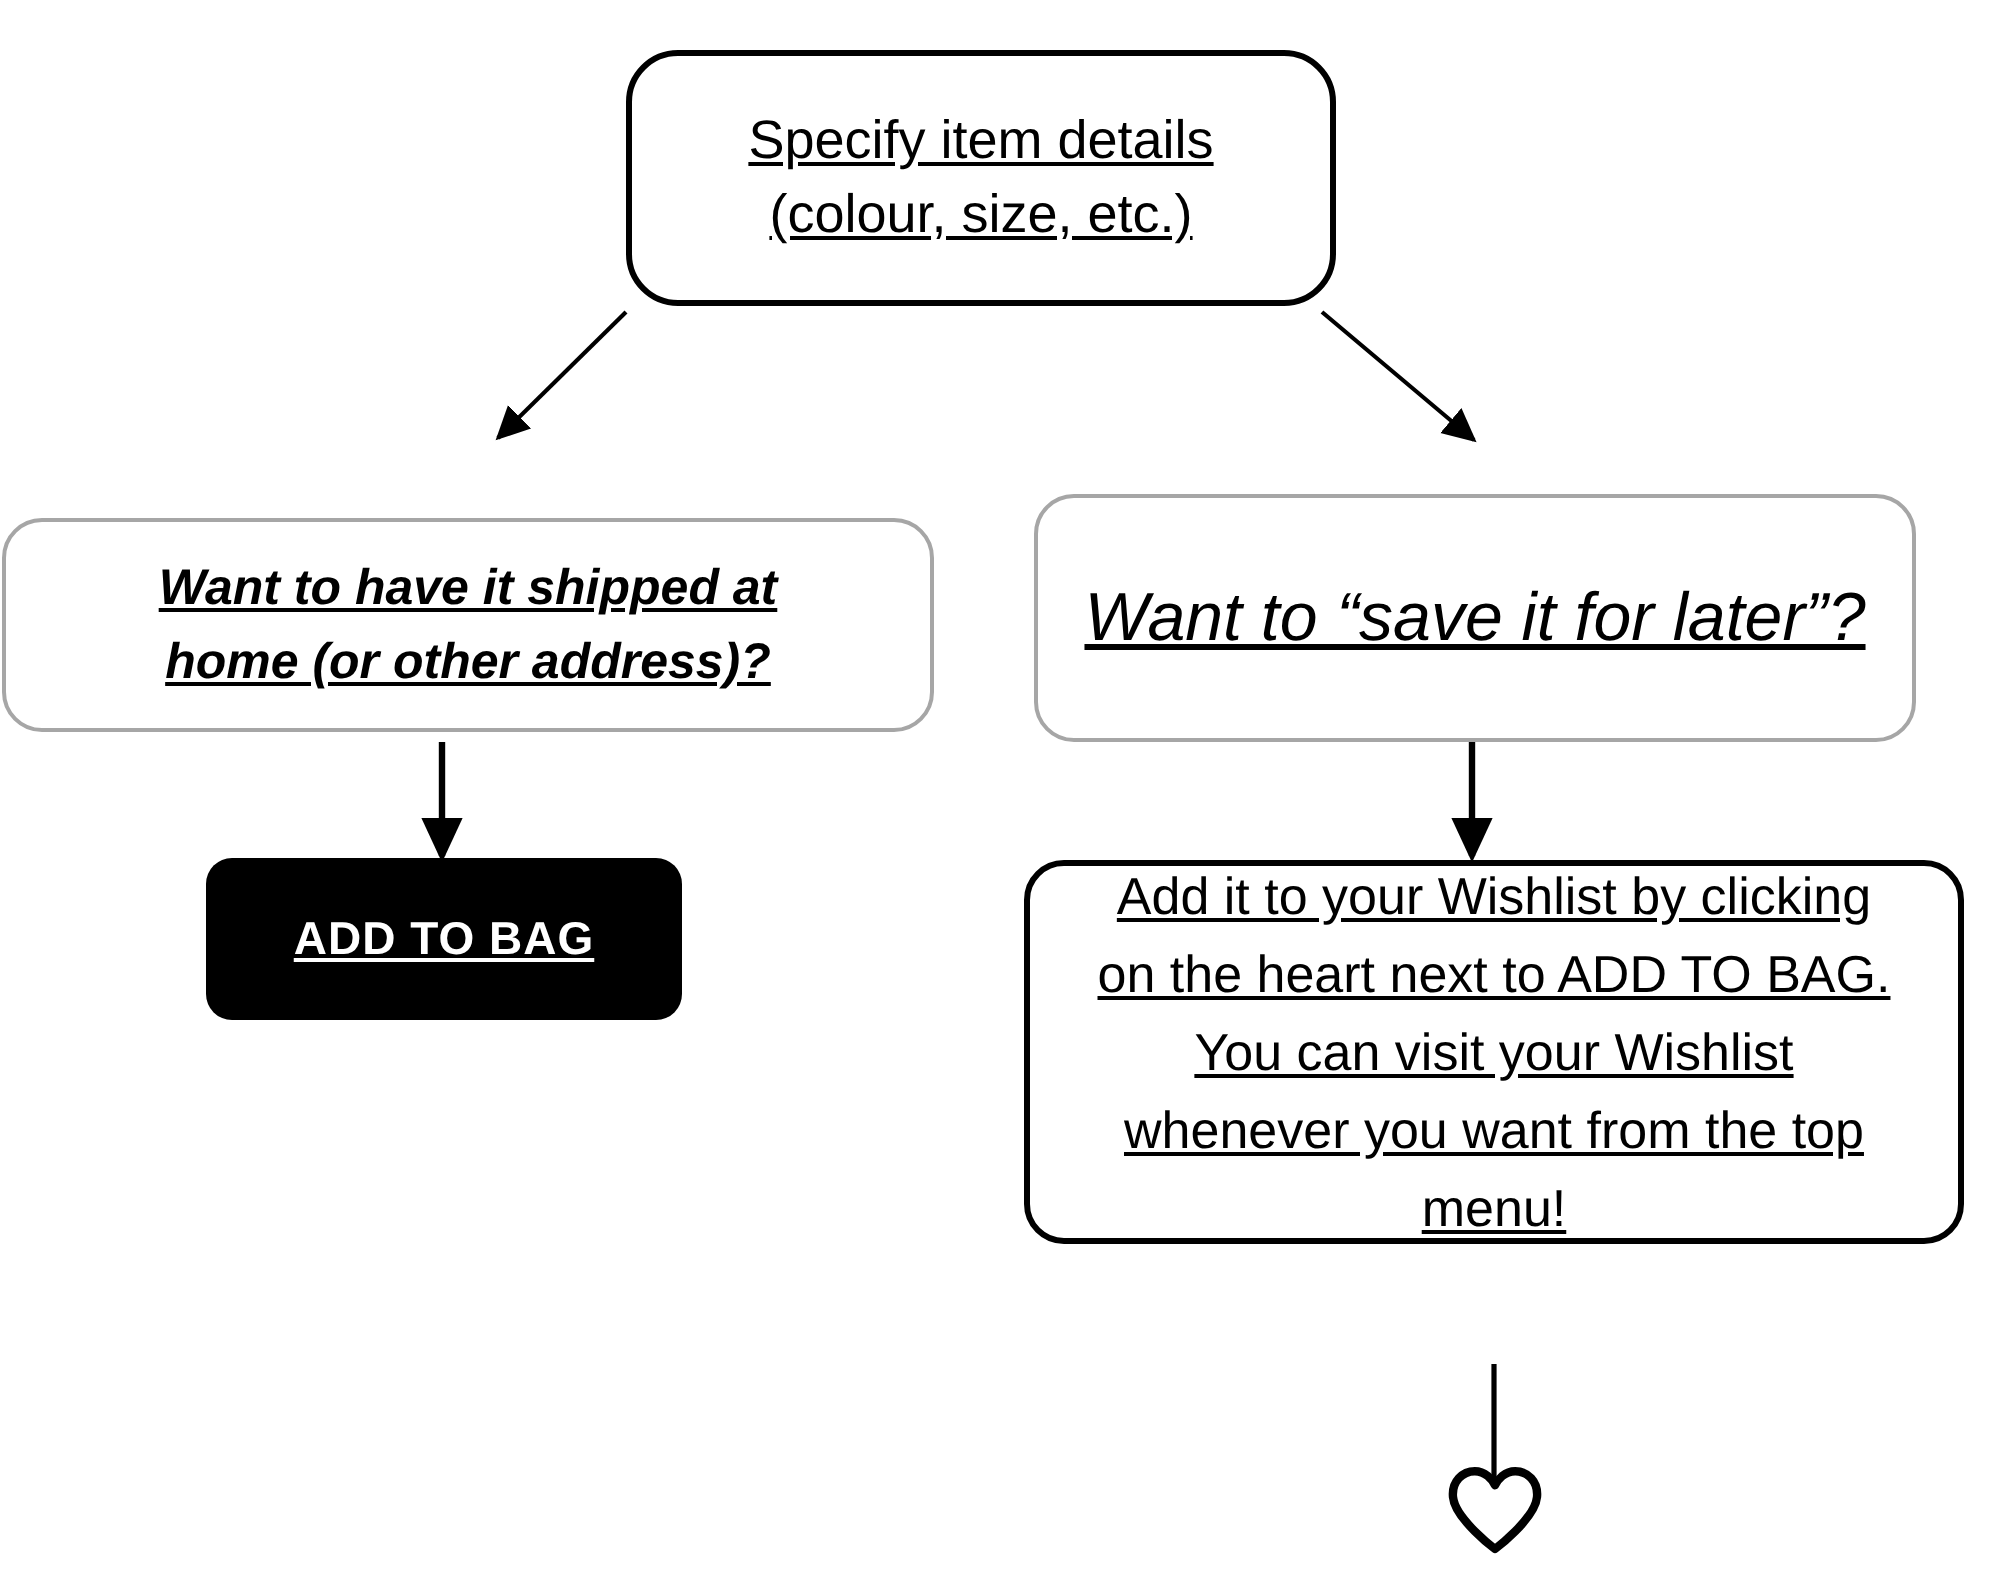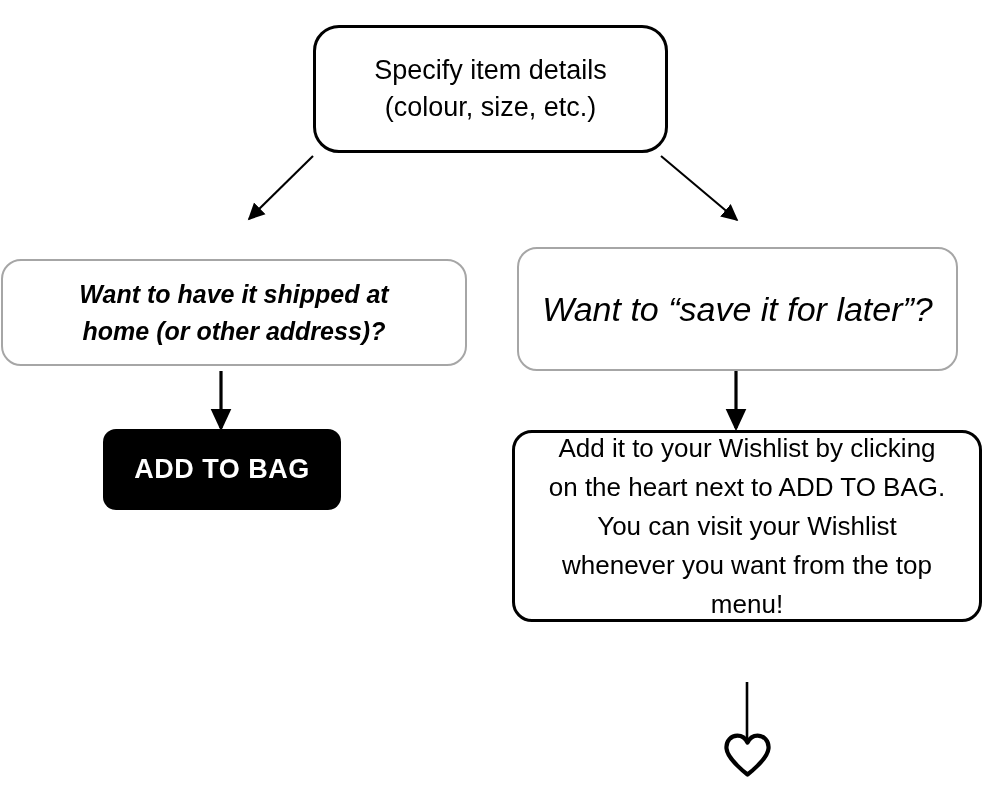--- a/index.html
+++ b/index.html
@@ -24,20 +24,21 @@
     display: flex;
     align-items: center;
     justify-content: center;
     text-align: center;
     background: #ffffff;
   }
   .node .txt {
     display: block;
     width: 100%;
     white-space: pre-line;
+    text-decoration: underline;
   }
 
   
   #node-specify {
     left: 313px;
     top: 25px;
     width: 355px;
     height: 128px;
     border: 3px solid #000000;
     border-radius: 26px;
@@ -83,21 +84,21 @@
     left: 103px;
     top: 429px;
     width: 238px;
     height: 81px;
     background: #000000;
     border-radius: 13px;
     border: none;
   }
   #node-add-to-bag .txt {
     color: #ffffff;
-    font-size: 27px;
+    font-size: 23px;
     font-weight: 700;
     letter-spacing: 0.5px;
   }
 
   
   #node-wishlist {
     left: 512px;
     top: 430px;
     width: 470px;
     height: 192px;

